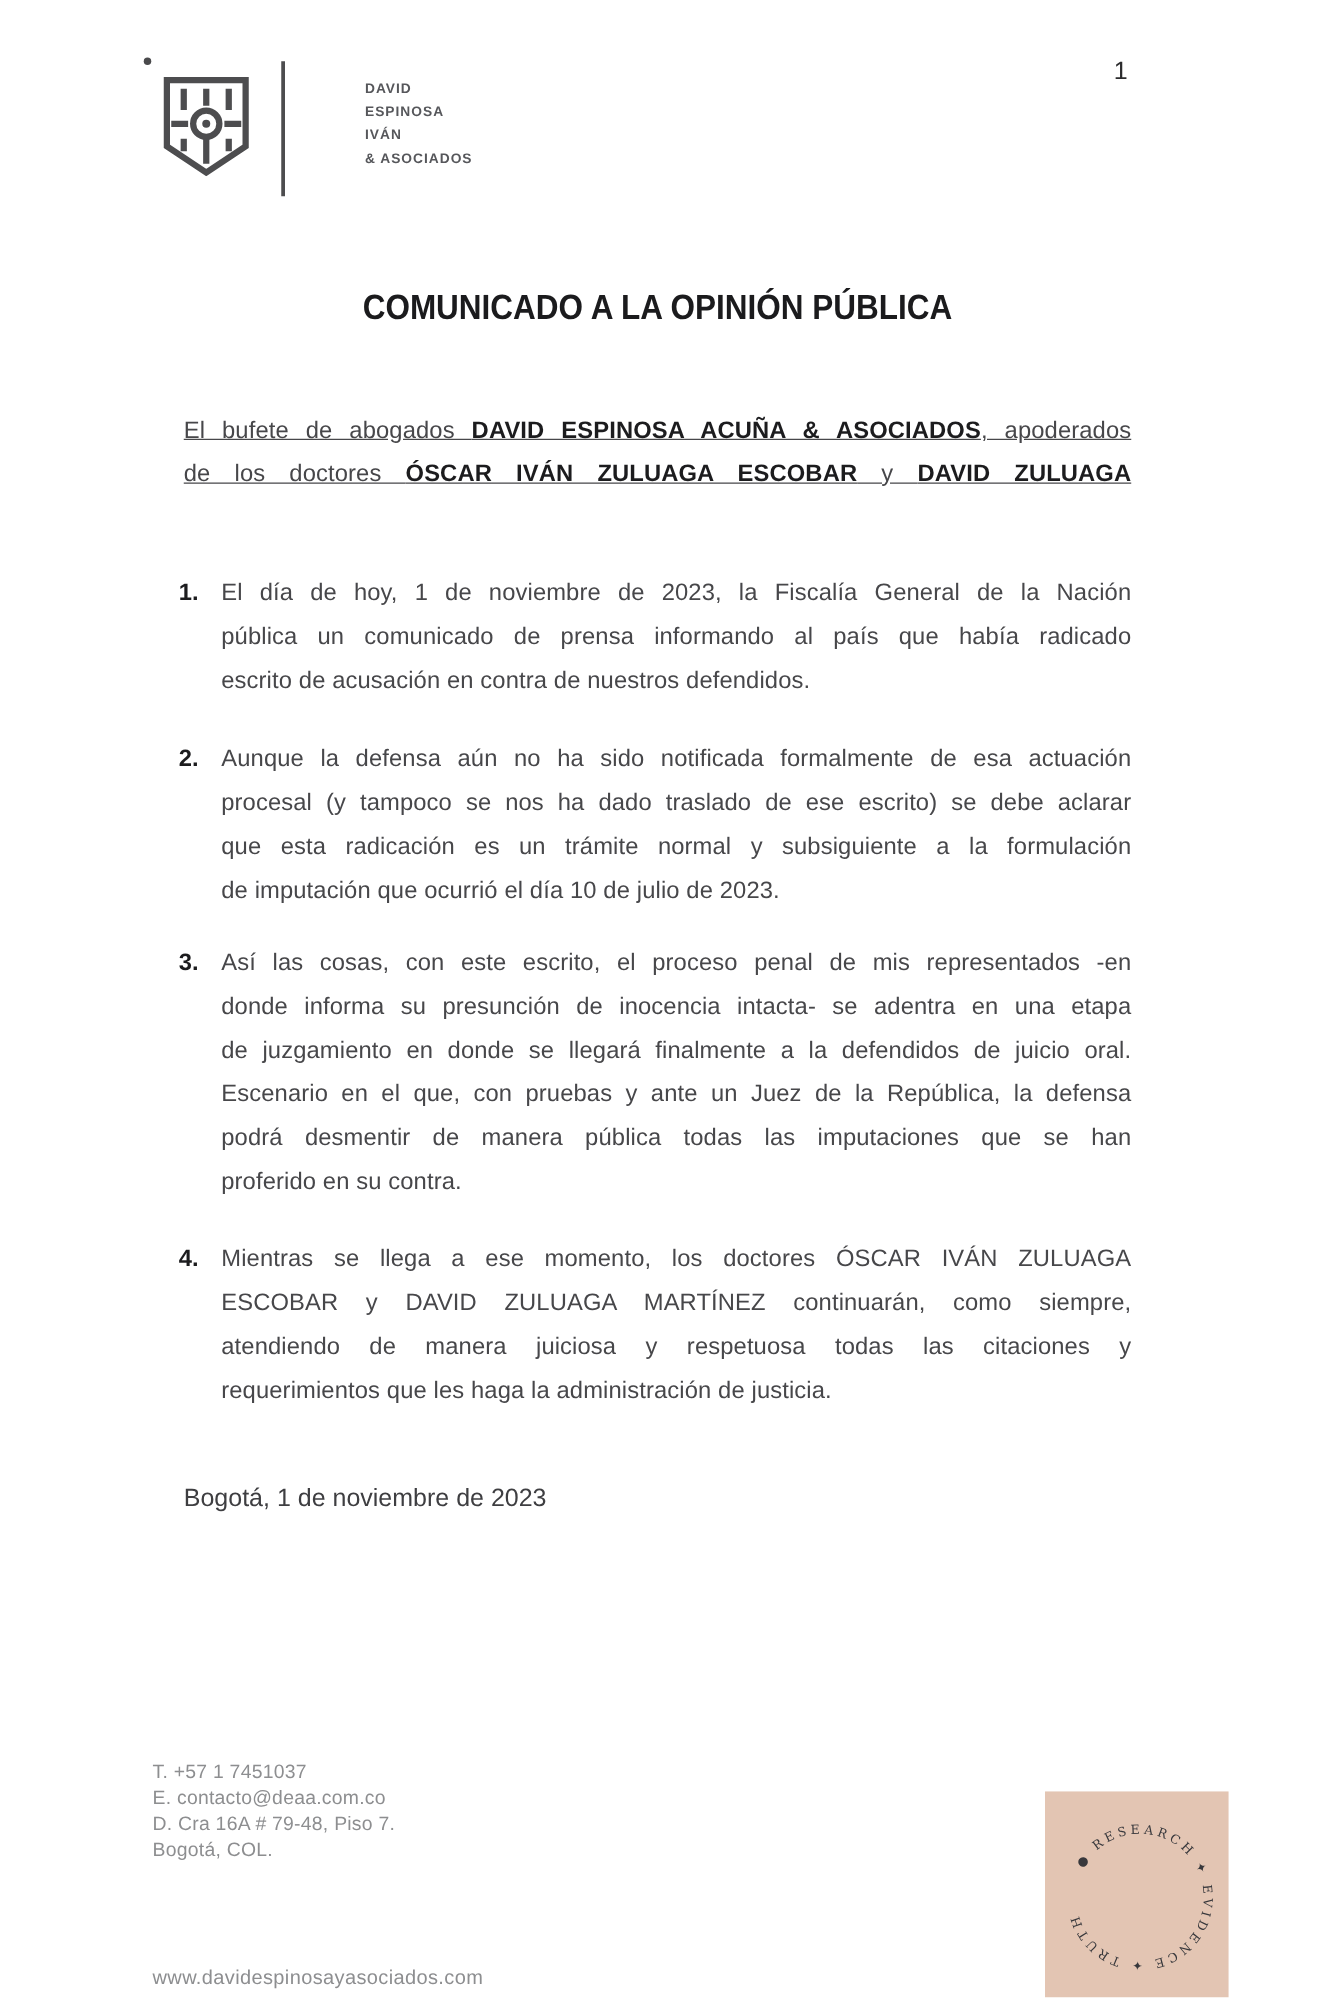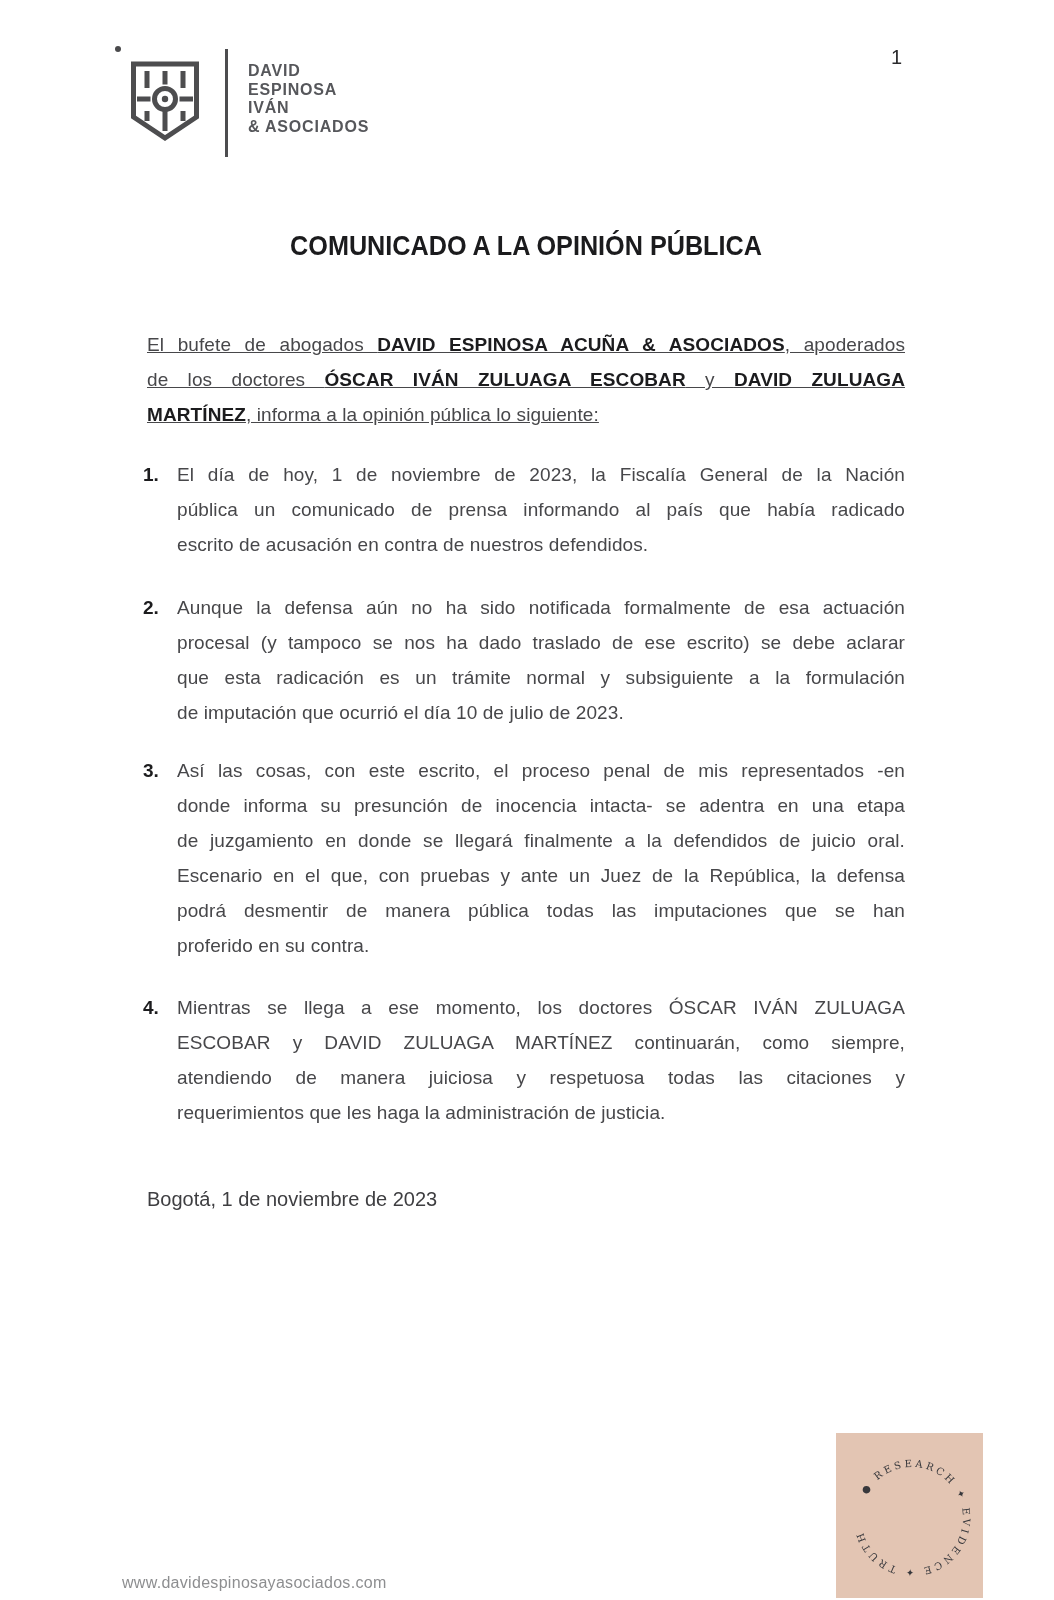--- a/index.html
+++ b/index.html
@@ -4,21 +4,21 @@
 <style>
   html,body{margin:0;padding:0;background:#fff;}
   #page{
     position:relative;width:1054px;height:1600px;background:#ffffff;
     font-family:"Liberation Sans",sans-serif;overflow:hidden;
   }
   .abs{position:absolute;}
   
   .logo-dot{width:6px;height:6px;border-radius:50%;background:#4a4a4c;}
   .logo-divider{width:3px;height:108px;background:#4d4d4f;}
-  .firm-name{font-size:16px;line-height:18.5px;font-weight:700;letter-spacing:0.8px;color:#56575b;}
+  .firm-name{font-size:11px;line-height:18.5px;font-weight:700;letter-spacing:0.8px;color:#56575b;margin-left:44px;}
   .page-number{font-size:20px;color:#2b2b2d;}
   
   .doc-title{width:758px;text-align:center;font-size:28px;font-weight:700;color:#1b1b1d;
     transform:scaleX(0.9);transform-origin:center;letter-spacing:0px;white-space:nowrap;}
   
   .body-text{font-size:19px;line-height:35px;color:#47474a;letter-spacing:0.1px;}
   .tline{min-height:35px;}
   .tline.jl{text-align:justify;text-align-last:justify;}
   .b{font-weight:700;color:#1c1c1e;}
   
@@ -59,21 +59,20 @@
     <div>&amp; ASOCIADOS</div>
   </div>
 
   <div class="abs page-number" style="left:891px;top:46px;">1</div>
 
   <div class="abs doc-title" style="left:147px;top:230px;">COMUNICADO A LA OPINIÓN PÚBLICA</div>
 
   <div class="abs body-text intro" style="left:147px;top:327px;">
       <div class="tline jl"><span>El bufete de abogados </span><span class="b">DAVID ESPINOSA ACUÑA &amp; ASOCIADOS</span><span>, apoderados</span></div>
       <div class="tline jl"><span>de los doctores </span><span class="b">ÓSCAR IVÁN ZULUAGA ESCOBAR</span><span> y </span><span class="b">DAVID ZULUAGA</span></div>
-      <div class="tline"><span class="b">MARTÍNEZ</span><span>, informa a la opinión pública lo siguiente:</span></div>
     </div>
 
   <div class="abs list-item" style="left:143px;top:457px;">
     <div class="item-number">1.</div>
     <div class="item-text body-text">
         <div class="tline jl"><span>El día de hoy, 1 de noviembre de 2023, la Fiscalía General de la Nación</span></div>
         <div class="tline jl"><span>pública un comunicado de prensa informando al país que había radicado</span></div>
         <div class="tline"><span>escrito de acusación en contra de nuestros defendidos.</span></div>
       </div>
   </div>
@@ -105,20 +104,26 @@
     <div class="item-text body-text">
         <div class="tline jl"><span>Mientras se llega a ese momento, los doctores ÓSCAR IVÁN ZULUAGA</span></div>
         <div class="tline jl"><span>ESCOBAR y DAVID ZULUAGA MARTÍNEZ continuarán, como siempre,</span></div>
         <div class="tline jl"><span>atendiendo de manera juiciosa y respetuosa todas las citaciones y</span></div>
         <div class="tline"><span>requerimientos que les haga la administración de justicia.</span></div>
       </div>
   </div>
 
   <div class="abs date-line" style="left:147px;top:1188px;">Bogotá, 1 de noviembre de 2023</div>
 
+  <div class="abs footer-block" style="left:122px;top:1407px;">
+    <div>T. +57 1 7451037</div>
+    <div>E. contacto@deaa.com.co</div>
+    <div>D. Cra 16A # 79-48, Piso 7.</div>
+    <div>Bogotá, COL.</div>
+  </div>
 
   <div class="abs website" style="left:122px;top:1574px;">www.davidespinosayasociados.com</div>
 
   <svg class="abs stamp-svg" style="left:836px;top:1433px;" width="147" height="165" viewBox="0 0 147 165">
     <rect x="0" y="0" width="147" height="165" fill="#e3c5b3"></rect>
     <defs>
       <path id="stampCircle" d="M 25,85 A 51,51 0 1,1 127,85 A 51,51 0 1,1 25,85"></path>
     </defs>
     <text font-family="DejaVu Serif, serif" font-size="10" letter-spacing="3" fill="#38383c">
       <textPath href="#stampCircle" startOffset="24">● RESEARCH ✦ EVIDENCE ✦ TRUTH</textPath>

